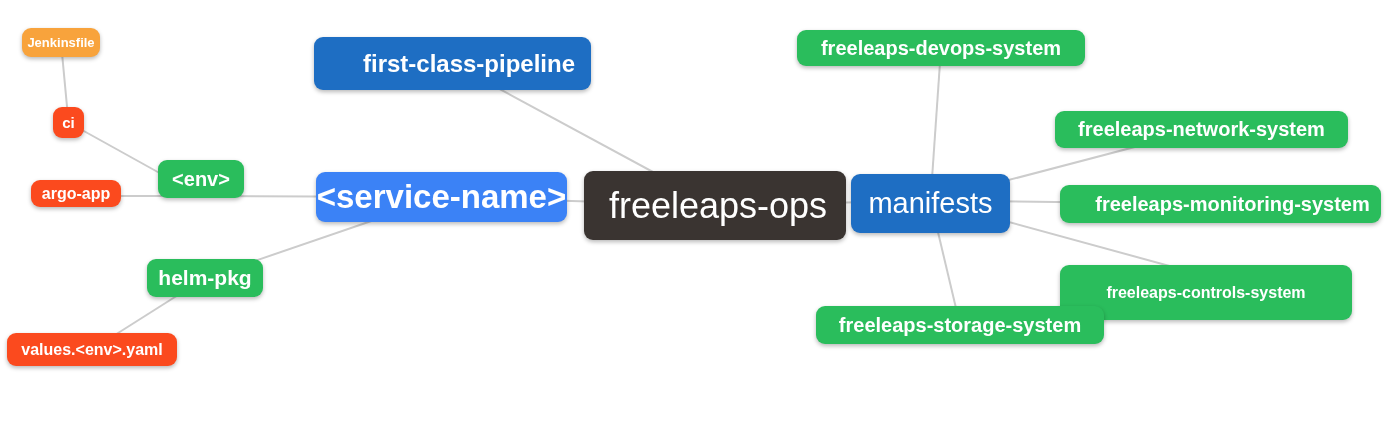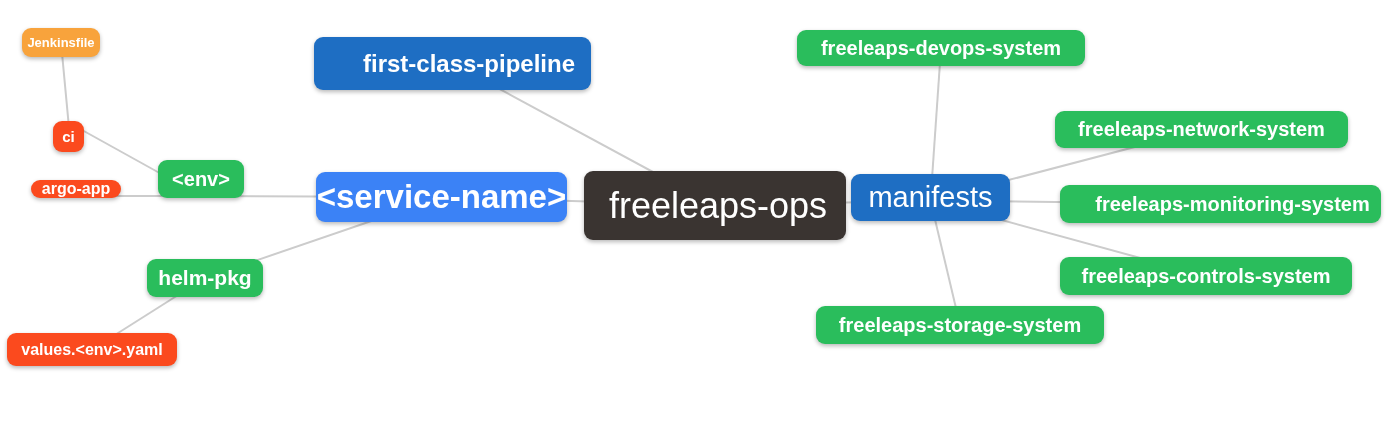--- a/index.html
+++ b/index.html
@@ -55,41 +55,41 @@
       <line x1="715" y1="205.5" x2="930.5" y2="200.5" stroke="#cccccc" stroke-width="2"></line>
       <line x1="930.5" y1="200.5" x2="941" y2="48" stroke="#cccccc" stroke-width="2"></line>
       <line x1="930.5" y1="200.5" x2="1201.5" y2="129.5" stroke="#cccccc" stroke-width="2"></line>
       <line x1="930.5" y1="200.5" x2="1212.5" y2="204" stroke="#cccccc" stroke-width="2"></line>
       <line x1="930.5" y1="200.5" x2="1206" y2="276" stroke="#cccccc" stroke-width="2"></line>
       <line x1="930.5" y1="200.5" x2="960" y2="325" stroke="#cccccc" stroke-width="2"></line>
     </svg>
 
   <div class="node" style="left: 22px; top: 28px; width: 78px; height: 29px; font-size: 13px; background-color: rgb(248, 163, 60);">Jenkinsfile</div>
 
-  <div class="node" style="left: 53px; top: 107px; width: 31px; height: 31px; font-size: 15px; background-color: rgb(251, 74, 30); margin-top: 14px;">ci</div>
+  <div class="node" style="left: 53px; top: 107px; width: 31px; height: 31px; font-size: 15px; background-color: rgb(251, 74, 30);">ci</div>
 
-  <div class="node" style="left: 31px; top: 180px; width: 90px; height: 18px; font-size: 16px; background-color: rgb(251, 74, 30);">argo-app</div>
+  <div class="node" style="left: 31px; top: 180px; width: 90px; height: 27px; font-size: 16px; background-color: rgb(251, 74, 30);">argo-app</div>
 
   <div class="node" style="left: 158px; top: 160px; width: 86px; height: 38px; font-size: 20px; background-color: rgb(42, 189, 92);">&lt;env&gt;</div>
 
   <div class="node" style="left: 316px; top: 172px; width: 251px; height: 50px; font-size: 33px; background-color: #3b82f6;">&lt;service-name&gt;</div>
 
   <div class="node" style="left: 314px; top: 37px; width: 277px; height: 53px; font-size: 24px; background-color: rgb(30, 110, 195); padding-left: 33px;">first-class-pipeline</div>
 
   <div class="node fw-normal" style="left: 584px; top: 171px; width: 262px; height: 69px; font-size: 36px; background-color: rgb(58, 52, 49); padding-left: 6px;">freeleaps-ops</div>
 
-  <div class="node fw-normal" style="left: 851px; top: 174px; width: 159px; height: 47px; font-size: 29px; background-color: rgb(30, 110, 195);">manifests</div>
+  <div class="node fw-normal" style="left: 851px; top: 174px; width: 159px; height: 59px; font-size: 29px; background-color: rgb(30, 110, 195);">manifests</div>
 
   <div class="node" style="left: 797px; top: 30px; width: 288px; height: 36px; font-size: 20px; background-color: rgb(42, 189, 92);">freeleaps-devops-system</div>
 
   <div class="node" style="left: 1055px; top: 111px; width: 293px; height: 37px; font-size: 20px; background-color: rgb(42, 189, 92);">freeleaps-network-system</div>
 
   <div class="node" style="left: 1060px; top: 185px; width: 321px; height: 38px; font-size: 20px; background-color: rgb(42, 189, 92); padding-left: 24px;">freeleaps-monitoring-system</div>
 
-  <div class="node" style="left: 1060px; top: 257px; width: 292px; height: 38px; font-size: 20px; background-color: rgb(42, 189, 92);">freeleaps-controls-system</div>
+  <div class="node" style="left: 1060px; top: 265px; width: 292px; height: 55px; font-size: 16px; background-color: rgb(42, 189, 92);">freeleaps-controls-system</div>
 
   <div class="node" style="left: 816px; top: 306px; width: 288px; height: 38px; font-size: 20px; background-color: rgb(42, 189, 92);">freeleaps-storage-system</div>
 
   <div class="node" style="left: 147px; top: 259px; width: 116px; height: 38px; font-size: 21px; background-color: rgb(42, 189, 92);">helm-pkg</div>
 
   <div class="node" style="left: 7px; top: 333px; width: 170px; height: 33px; font-size: 16px; background-color: rgb(251, 74, 30);">values.&lt;env&gt;.yaml</div>
 
 </div>
 
 </body></html>

